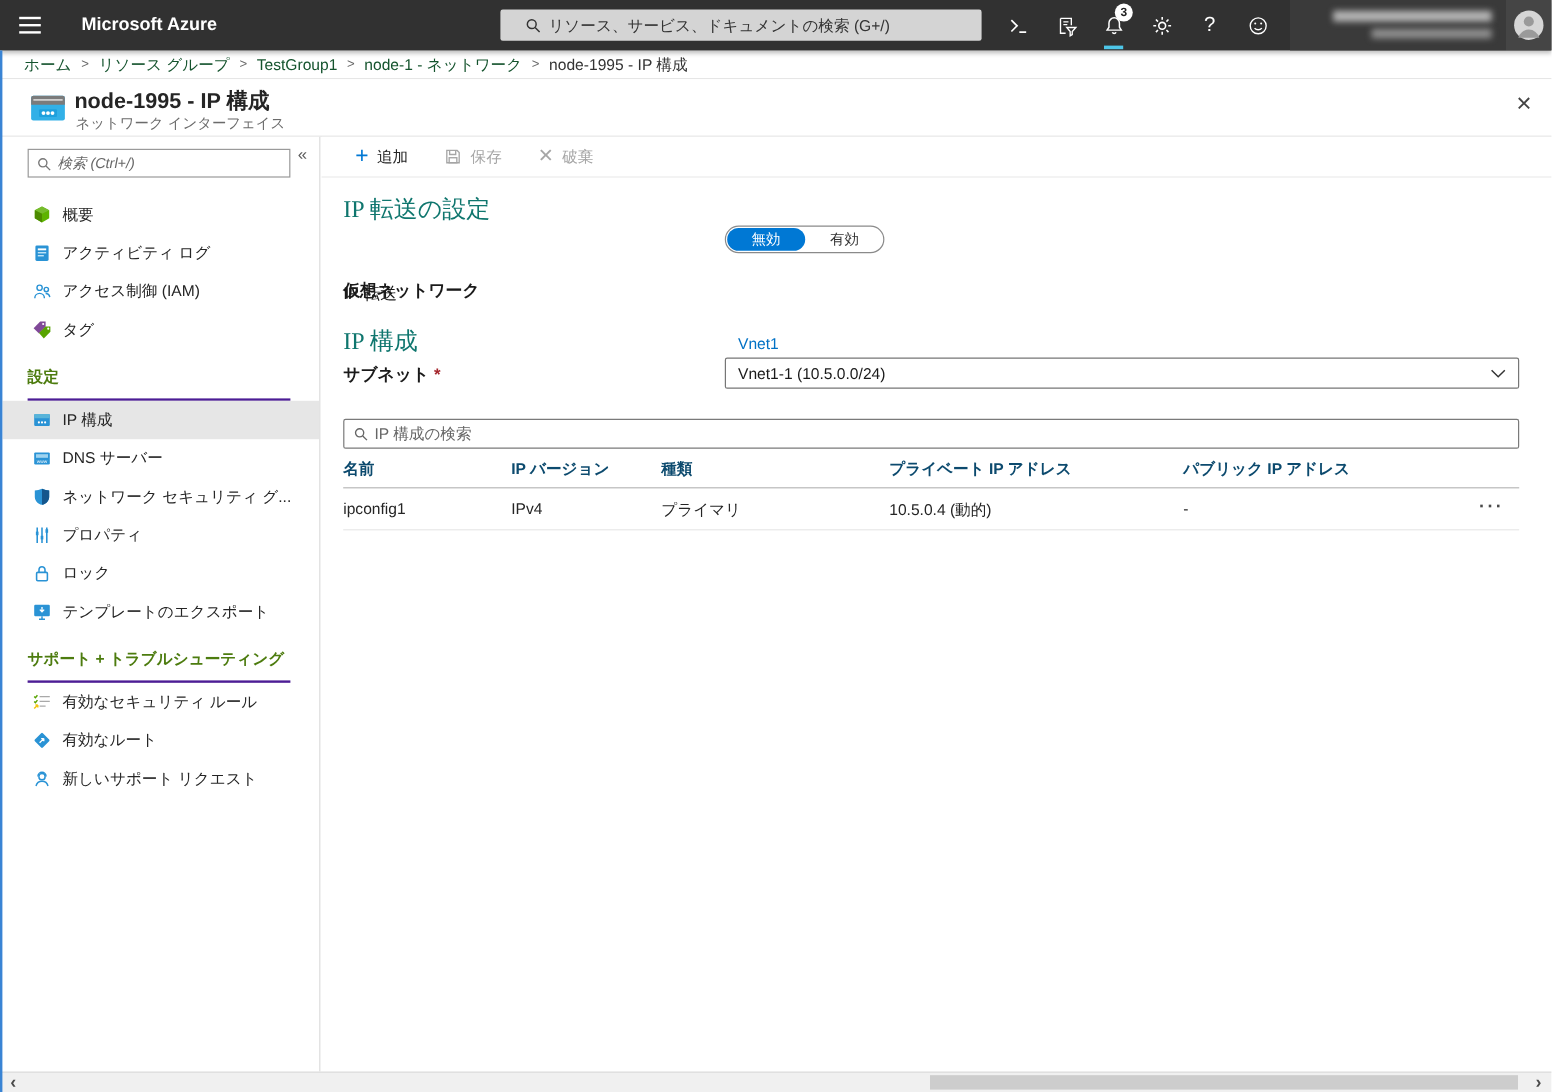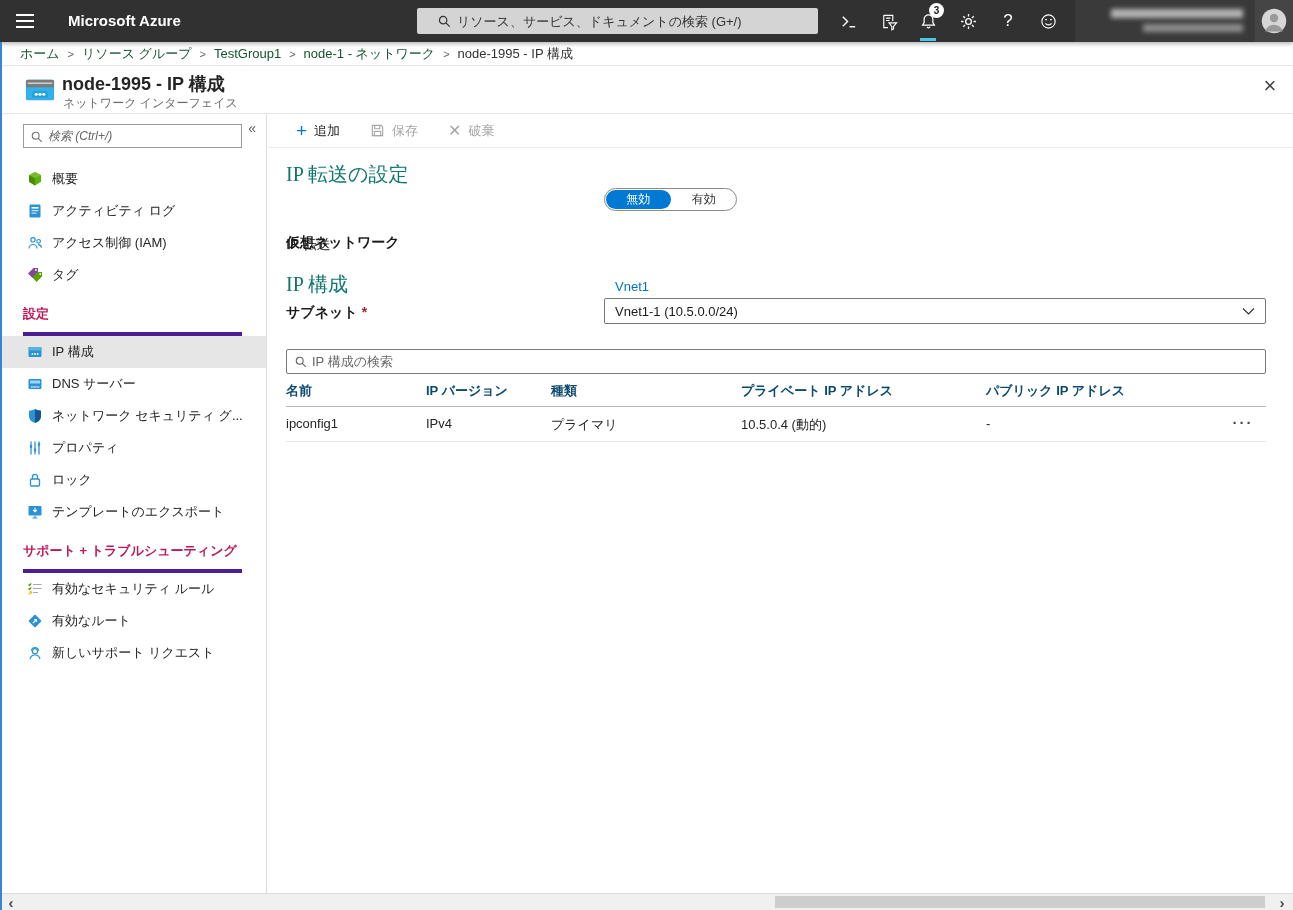--- a/index.html
+++ b/index.html
@@ -55,22 +55,22 @@
              border-right:1px solid #ddd; overflow:hidden; }
   .sb-search { position:absolute; left:21px; top:10px; width:219px; height:24px; border:1px solid #9a9a9a;
                display:flex; align-items:center; padding:0 6px; gap:5px; background:#fff; }
   .sb-search input { border:0; outline:none; flex:1; font-size:12px; font-style:italic; color:#555; font-family:inherit; background:transparent; }
   .sb-search input::placeholder { color:#666; opacity:1; }
   .sb-collapse { position:absolute; right:6px; top:4px; font-size:14px; color:#5c5c5c; cursor:pointer; padding:2px 4px; }
   .sb-list { position:absolute; top:49px; left:0; width:100%; }
   .sb-item { height:32px; display:flex; align-items:center; padding-left:25px; gap:9px; font-size:13px; color:#252525; cursor:pointer; }
   .sb-item.selected { background:#e6e6e6; }
   .sb-item svg { flex:0 0 16px; }
-  .sb-header { margin:0 24px 0 21px; padding:14px 0 9px 0; font-size:13px; font-weight:bold; color:#be185d;
-               border-bottom:4px solid #4c1d95; }
+  .sb-header { margin:0 24px 0 21px; padding:14px 0 9px 0; font-size:13px; font-weight:bold; color:#4d7c0f;
+               border-bottom:2px solid #4c1d95; }
 
   
   .main { position:absolute; top:114px; left:268px; width:1025px; height:779px; background:#fff; }
   .toolbar { position:absolute; top:0; left:0; width:100%; height:34px; border-bottom:1px solid #ebebeb;
              display:flex; align-items:center; padding-left:28px; gap:30px; }
   .tool-btn { display:flex; align-items:center; gap:7px; font-size:13px; cursor:pointer; }
   .tool-btn .plus { color:#0078d4; font-size:19px; font-weight:400; line-height:1; }
   .tool-btn.enabled { color:#252525; }
   .tool-btn.disabled { color:#a6a6a6; cursor:default; }
   .tool-btn.disabled .xmark { font-size:16px; color:#a6a6a6; line-height:1; }

